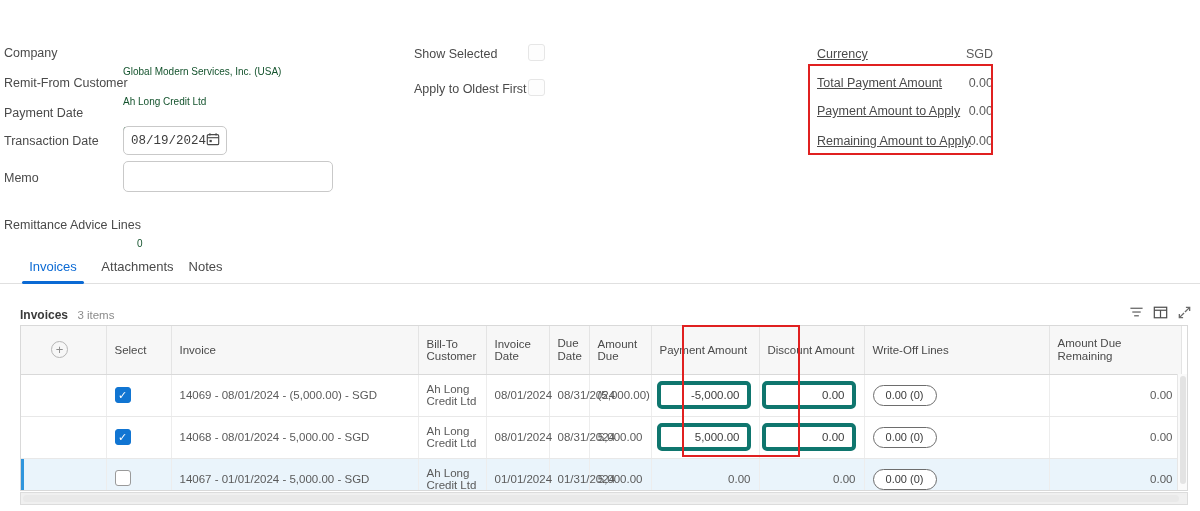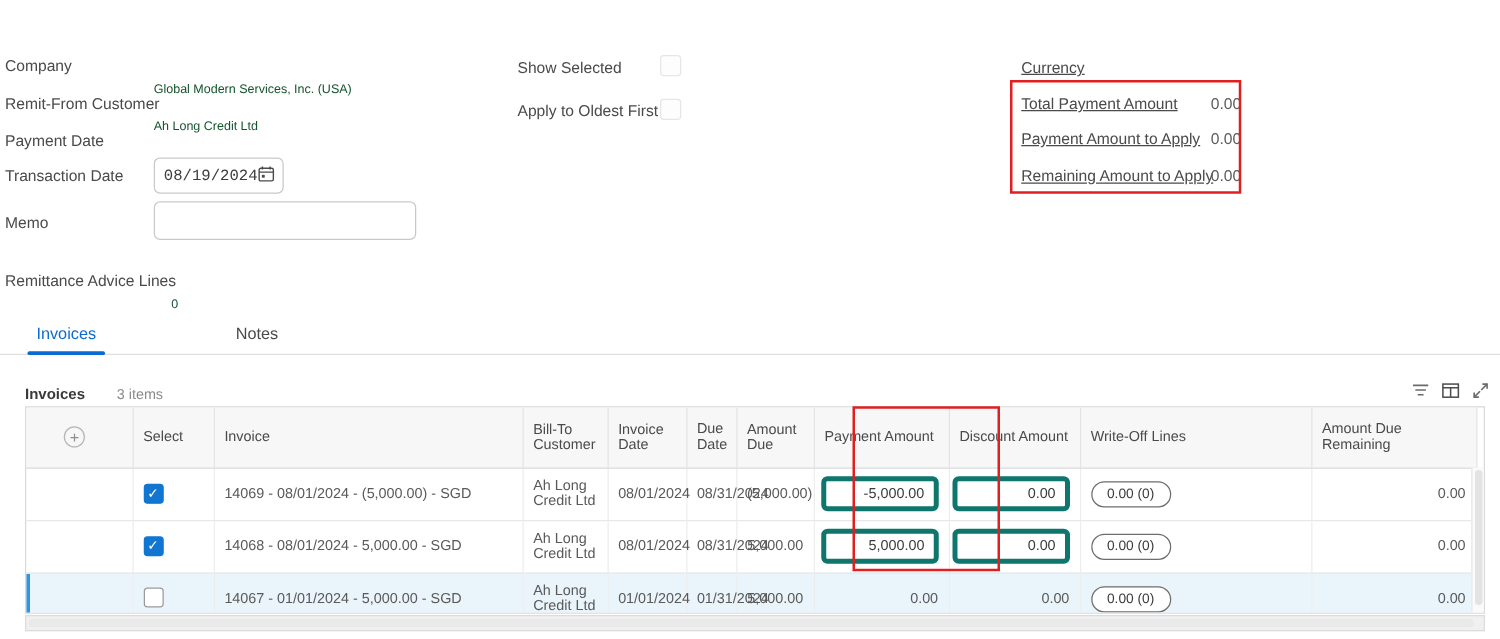--- a/index.html
+++ b/index.html
@@ -67,21 +67,21 @@
   }
   .tab.active { color: #0b6ad4; font-weight: normal; }
   .tab.active::after {
     content: ""; position: absolute; left: 0; right: 0; bottom: -1px;
     height: 3px; background: #0b6ad4; border-radius: 2px;
   }
 
   
   .gridcap { position: absolute; left: 20px; top: 308px; font-size: 12px; }
   .gridcap .gtitle { font-weight: bold; color: #3a3a3a; }
-  .gridcap .gcount { color: #8b8b8b; margin-left: 22px; font-size: 11.5px; }
+  .gridcap .gcount { color: #8b8b8b; margin-left: 6px; font-size: 11.5px; }
 
   .gridtools { position: absolute; right: 8px; top: 305px; display: flex; gap: 9px; align-items: center; }
   .gridtools span { cursor: pointer; display: inline-flex; }
 
   
   .tablewrap {
     position: absolute; left: 20px; top: 325px;
     width: 1168px; height: 166px;
     border: 1px solid #d9d9d9; background: #fff; overflow: hidden;
   }
@@ -183,36 +183,40 @@
     <div class="c2label" style="top:47px;">Show Selected</div>
     <div class="cb-empty" style="left:114px; top:44px;"></div>
 
     <div class="c2label" style="top:82px;">Apply to Oldest First</div>
     <div class="cb-empty" style="left:114px; top:79px;"></div>
   </div>
 
   <div class="col col-3">
 
     <div class="c3label" style="top:47px;">Currency</div>
+    <div class="c3value" style="top:47px;">SGD</div>
 
     <div class="c3label" style="top:76px;">Total Payment Amount</div>
     <div class="c3value" style="top:76px;">0.00</div>
 
     <div class="c3label" style="top:104px;">Payment Amount to Apply</div>
     <div class="c3value" style="top:104px;">0.00</div>
 
     <div class="c3label" style="top:134px;">Remaining Amount to Apply</div>
     <div class="c3value" style="top:134px;">0.00</div>
 
     <div class="redbox" style="left:-7px; top:64px; width:185px; height:91px;"></div>
   </div>
 
   <div class="tabbar">
     <div class="tab active" style="left:22px; width:62px;">
       <span>Invoices</span>
+    </div>
+    <div class="tab" style="left:95px; width:85px;">
+      <span>Attachments</span>
     </div>
     <div class="tab" style="left:183px; width:45px;">
       <span>Notes</span>
     </div>
   </div>
 
   <div class="gridcap">
     <span class="gtitle">Invoices</span>
     <span class="gcount">3 items</span>
   </div>

